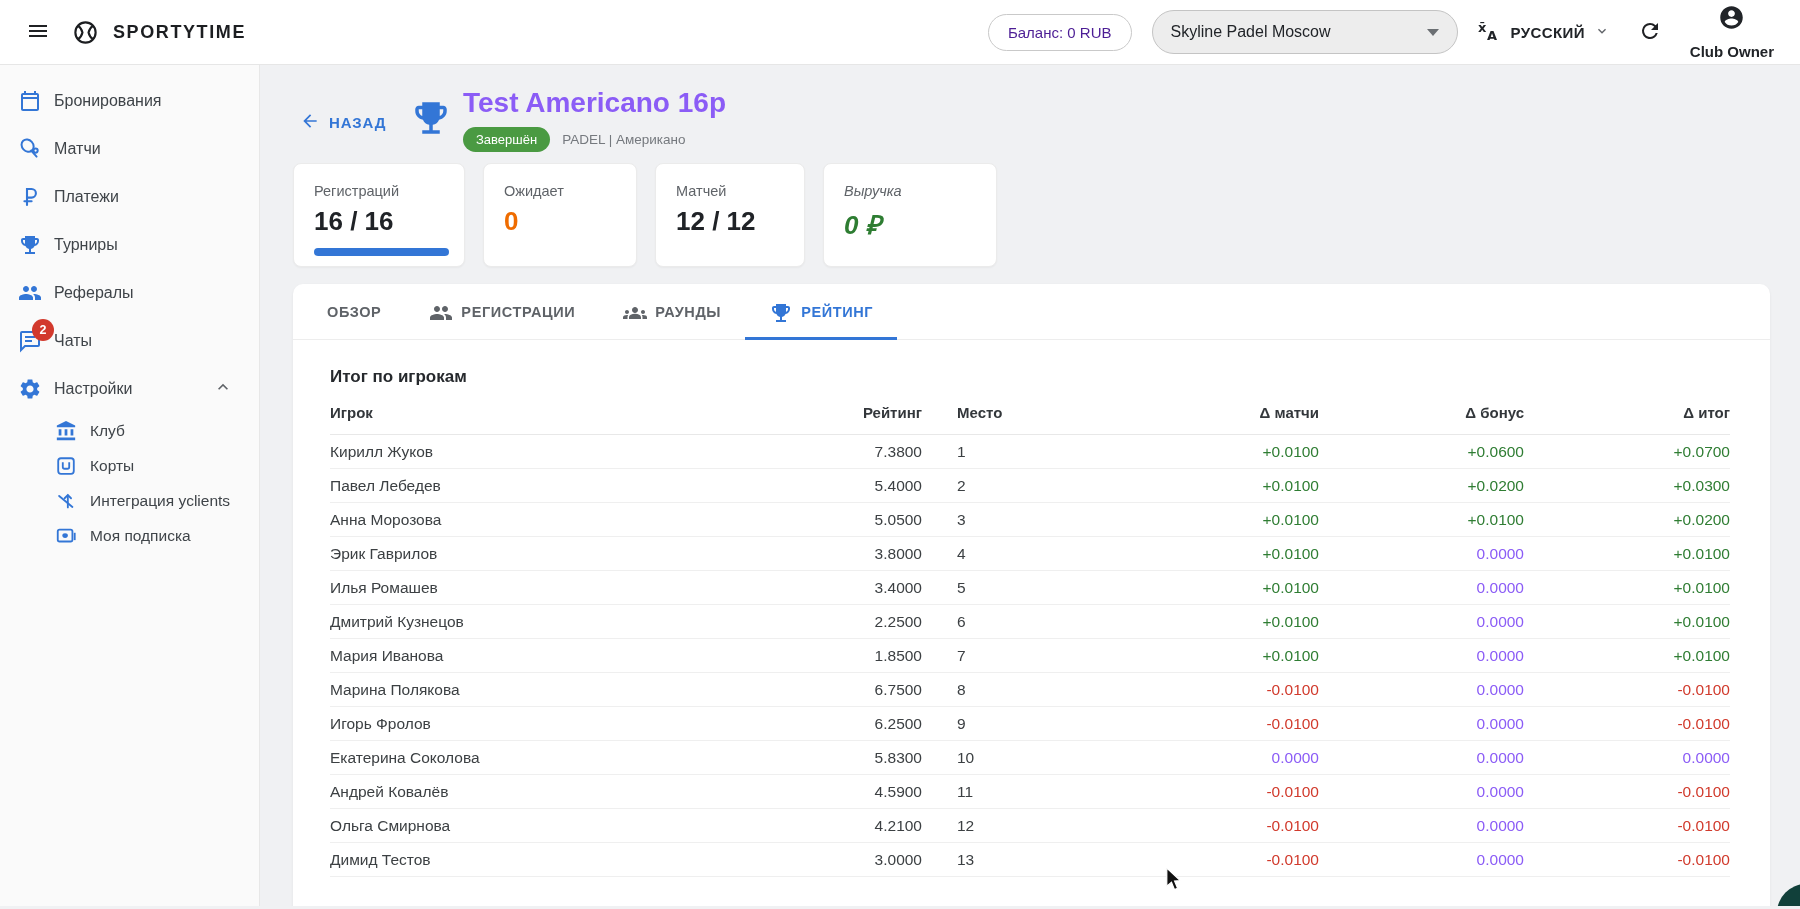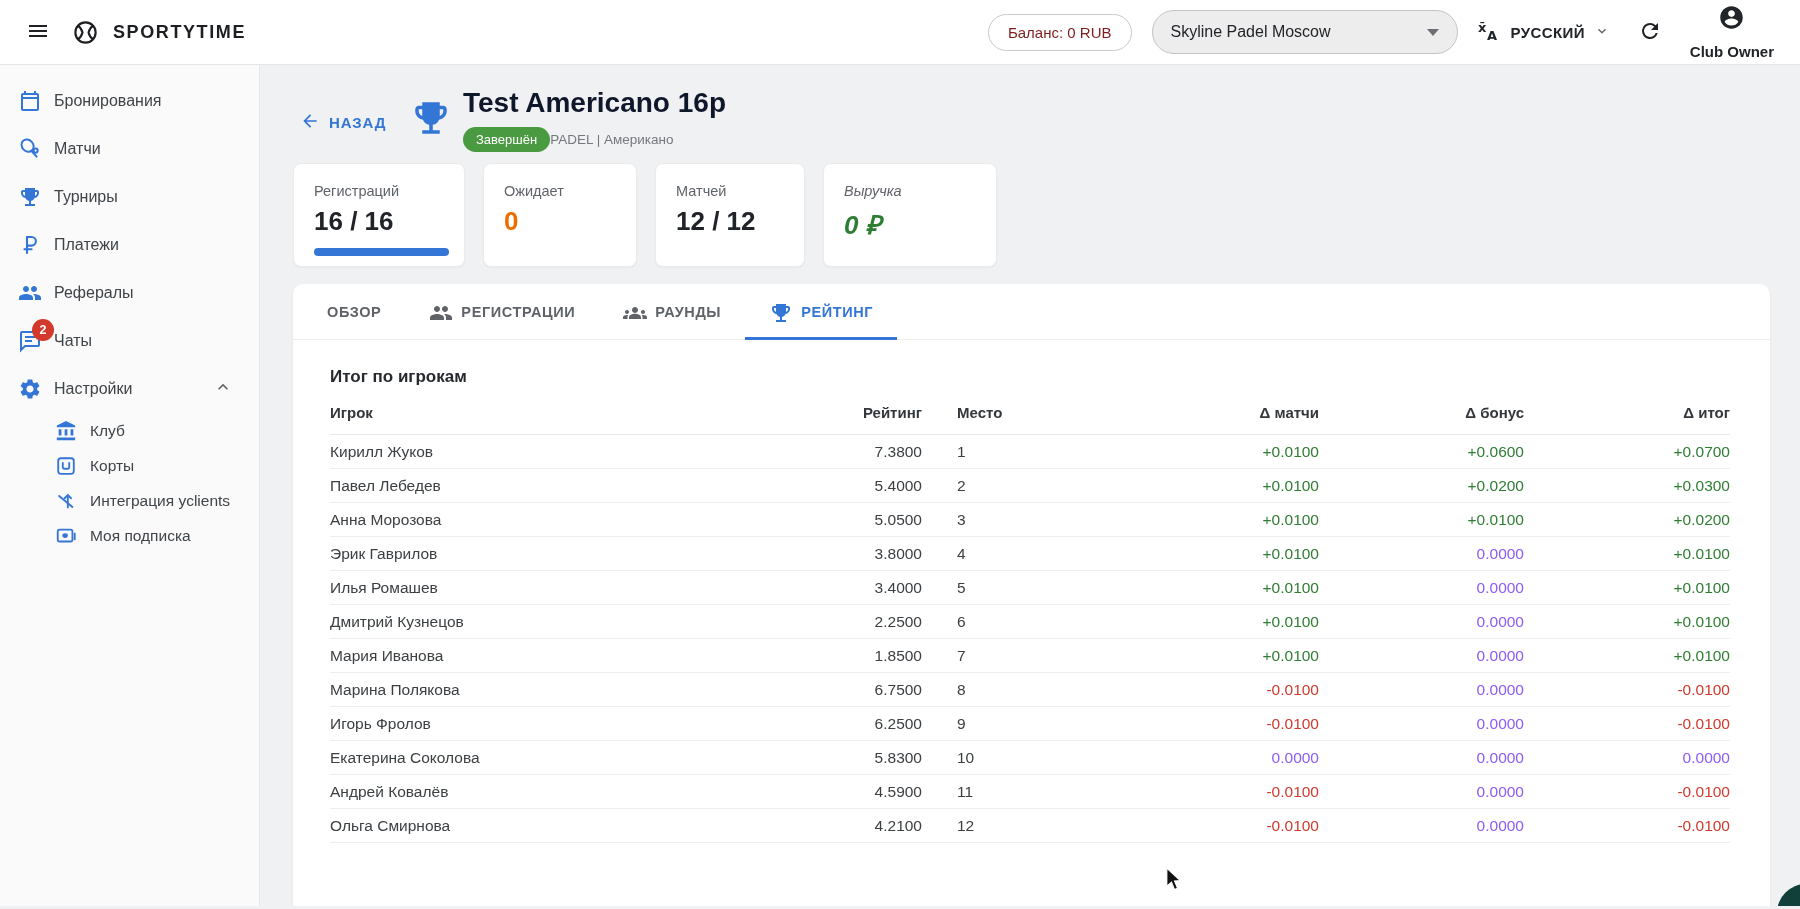--- a/index.html
+++ b/index.html
@@ -9,21 +9,21 @@
 
   
   .topbar { position:absolute; left:0; top:0; width:1800px; height:65px; background:#fff;
             border-bottom:1px solid #e6e6e6; display:flex; align-items:center; padding:0 26px 0 18px; z-index:5; }
   .tb-left { display:flex; align-items:center; gap:14px; }
   .icon-btn { width:40px; height:40px; display:flex; align-items:center; justify-content:center;
               background:none; border:none; cursor:pointer; color:#202124; }
   .brand-logo { display:flex; align-items:center; color:#1c1e21; }
   .brand { font-size:18px; font-weight:700; letter-spacing:1.6px; color:#1c1e21; }
   .tb-right { margin-left:auto; display:flex; align-items:center; gap:20px; }
-  .chip { border:1.5px solid #c9c9c9; border-radius:20px; padding:9px 19px; font-size:15px; color:#7f1d1d; white-space:nowrap; }
+  .chip { border:1.5px solid #c9c9c9; border-radius:20px; padding:9px 19px; font-size:15px; color:#4c1d95; white-space:nowrap; }
   .club-select { width:306px; height:44px; background:#ededed; border:1px solid #c4c4c4; border-radius:22px;
                  display:flex; align-items:center; justify-content:space-between; padding:0 18px; font-size:16px; color:#212428; cursor:pointer; }
   .sel-arrow { width:0; height:0; border-left:6px solid transparent; border-right:6px solid transparent; border-top:7px solid #6b6f73; }
   .lang { display:flex; align-items:center; gap:9px; font-size:15px; font-weight:700; letter-spacing:.4px; color:#212428; cursor:pointer; }
   .user { display:flex; align-items:center; gap:9px; font-size:15px; font-weight:700; color:#212428;flex-direction:column; }
 
   
   .sidebar { position:absolute; left:0; top:65px; width:260px; height:844px; background:#fafafa;
              border-right:1px solid #e7e7e7; padding-top:12px; }
   .sb-item { height:48px; display:flex; align-items:center; padding-left:18px; gap:12px; cursor:pointer; }
@@ -35,22 +35,22 @@
   .sb-sub .sb-label { font-size:15.5px; color:#3f4449; }
   .sb-badge { position:absolute; top:-10px; right:-12px; min-width:22px; height:22px; border-radius:11px;
               background:var(--badge-red); color:#fff; font-size:12.5px; font-weight:700;
               display:flex; align-items:center; justify-content:center; }
 
   
   .main { position:absolute; left:260px; top:65px; width:1540px; height:844px; background:#f0f1f3; }
   .back-link { position:absolute; left:40px; top:46px; display:flex; align-items:center; gap:9px;
                color:var(--accent); font-size:15px; font-weight:700; letter-spacing:.8px; cursor:pointer; }
   .hd-trophy { position:absolute; left:150px; top:32px; color:var(--accent); }
-  .page-title { position:absolute; left:203px; top:22px; font-size:28px; font-weight:700; color:#0f172a; }
-  .subtitle-row { position:absolute; left:203px; top:62px; display:flex; align-items:center; }
+  .page-title { position:absolute; left:203px; top:22px; font-size:28px; font-weight:700; color:#8b5cf6; }
+  .subtitle-row { position:absolute; left:203px; top:62px; display:flex; align-items:center; gap:12px; }
   .status-badge { background:var(--badge-green); color:#fff; font-size:13px; padding:5px 13px; border-radius:14px; }
   .subtitle { font-size:13.5px; color:#75797e; }
 
   .cards { position:absolute; left:33px; top:98px; display:flex; gap:18px; }
   .stat-card { background:#fff; border:1px solid #ebebeb; border-radius:8px; height:104px; padding:19px 20px 0 20px;
                box-shadow:0 1px 2px rgba(0,0,0,.04); }
   .stat-label { font-size:14.5px; color:#5f6368; }
   .stat-value { margin-top:7px; font-size:26px; font-weight:700; color:#202327; }
   .stat-value.orange { color:var(--warn-orange); }
   .stat-value.green  { color:var(--money-green); }
@@ -149,32 +149,32 @@
     <div class="sb-item">
       <span class="sb-icon"><svg width="24" height="24" viewBox="0 0 24 24" fill="none" stroke="currentColor" stroke-width="2">
             <ellipse cx="9.6" cy="8.6" rx="5.6" ry="6.6" transform="rotate(-42 9.6 8.6)"></ellipse>
             <path d="M13.2 13.6 L18.6 19.6" stroke-linecap="round"></path>
             <circle cx="17.6" cy="13.6" r="2.1"></circle>
           </svg></span>
       <span class="sb-label">Матчи</span>
     </div>
 
     <div class="sb-item">
-      <span class="sb-icon"><svg width="24" height="24" viewBox="0 0 24 24">
-            <path fill="currentColor" d="M19 5h-2V3H7v2H5c-1.1 0-2 .9-2 2v1c0 2.55 1.92 4.63 4.39 4.94A5.01 5.01 0 0 0 11 15.9V19H7v2h10v-2h-4v-3.1a5.01 5.01 0 0 0 3.61-2.96C19.08 12.63 21 10.55 21 8V7c0-1.1-.9-2-2-2zM5 8V7h2v3.82C5.84 10.4 5 9.3 5 8zm14 0c0 1.3-.84 2.4-2 2.82V7h2v1z"></path>
-          </svg></span>
-      <span class="sb-label">Турниры</span>
-    </div>
-
-    <div class="sb-item">
       <span class="sb-icon"><svg width="24" height="24" viewBox="0 0 24 24" fill="none" stroke="currentColor" stroke-width="2.1" stroke-linecap="round">
             <path d="M9 20V4h4.6a4.3 4.3 0 0 1 0 8.6H9"></path>
             <path d="M6.4 16.2H13.6"></path>
           </svg></span>
       <span class="sb-label">Платежи</span>
+    </div>
+
+    <div class="sb-item">
+      <span class="sb-icon"><svg width="24" height="24" viewBox="0 0 24 24">
+            <path fill="currentColor" d="M19 5h-2V3H7v2H5c-1.1 0-2 .9-2 2v1c0 2.55 1.92 4.63 4.39 4.94A5.01 5.01 0 0 0 11 15.9V19H7v2h10v-2h-4v-3.1a5.01 5.01 0 0 0 3.61-2.96C19.08 12.63 21 10.55 21 8V7c0-1.1-.9-2-2-2zM5 8V7h2v3.82C5.84 10.4 5 9.3 5 8zm14 0c0 1.3-.84 2.4-2 2.82V7h2v1z"></path>
+          </svg></span>
+      <span class="sb-label">Турниры</span>
     </div>
 
     <div class="sb-item">
       <span class="sb-icon"><svg width="24" height="24" viewBox="0 0 24 24">
             <path fill="currentColor" d="M16 11c1.66 0 2.99-1.34 2.99-3S17.66 5 16 5c-1.66 0-3 1.34-3 3s1.34 3 3 3zm-8 0c1.66 0 2.99-1.34 2.99-3S9.66 5 8 5C6.34 5 5 6.34 5 8s1.34 3 3 3zm0 2c-2.33 0-7 1.17-7 3.5V19h14v-2.5c0-2.33-4.67-3.5-7-3.5zm8 0c-.29 0-.62.02-.97.05 1.16.84 1.97 1.97 1.97 3.45V19h6v-2.5c0-2.33-4.67-3.5-7-3.5z"></path>
           </svg></span>
       <span class="sb-label">Рефералы</span>
     </div>
 
     <div class="sb-item">
@@ -424,20 +424,28 @@
 
     <tr>
       <td class="al player">Ольга Смирнова</td>
       <td class="ar rating">4.2100</td>
       <td class="place">12</td>
       <td class="ar dm neg">-0.0100</td>
       <td class="ar db neu">0.0000</td>
       <td class="ar dt neg">-0.0100</td>
     </tr>
 
+    <tr>
+      <td class="al player">Димид Тестов</td>
+      <td class="ar rating">3.0000</td>
+      <td class="place">13</td>
+      <td class="ar dm neg">-0.0100</td>
+      <td class="ar db neu">0.0000</td>
+      <td class="ar dt neg">-0.0100</td>
+    </tr>
   </tbody>
       </table>
     </div>
   </main>
 
   <span class="cursor">
     <svg width="22" height="24" viewBox="0 0 14 20">
       <path d="M1 0 L1 15.2 L4.9 11.8 L7.4 18 L10 16.9 L7.5 10.9 L12.4 10.6 Z" fill="#111" stroke="#fff" stroke-width="1"></path>
     </svg>
   </span>

